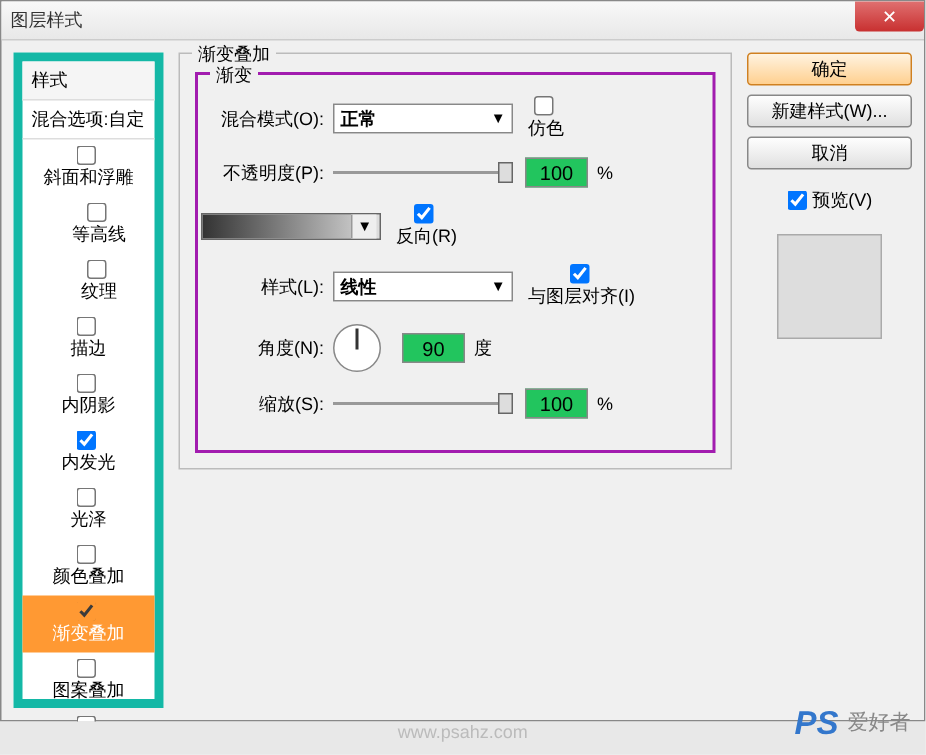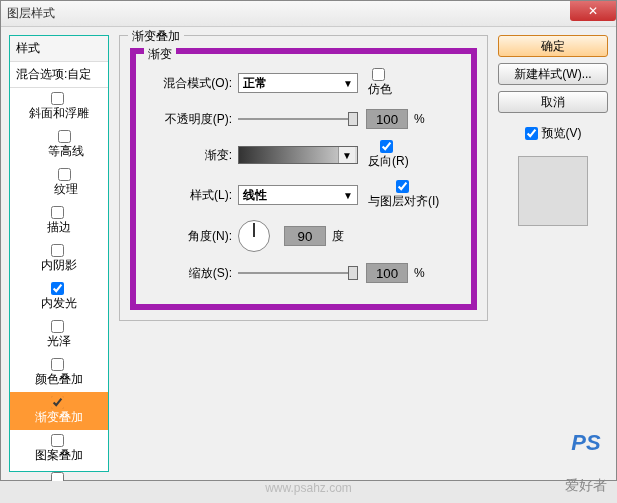--- a/index.html
+++ b/index.html
@@ -2,56 +2,56 @@
 <html><head>
 <meta charset="utf-8">
 <style>
 * { box-sizing: border-box; margin: 0; padding: 0; }
 body { font-family: "Microsoft YaHei", SimSun, sans-serif; font-size: 12px; background: #e8e8e8; }
 .window { width: 617px; height: 481px; background: #f0f0f0; border: 1px solid #888; position: relative; }
 .titlebar { height: 26px; background: linear-gradient(#f8f8f8, #e8e8e8); border-bottom: 1px solid #ccc; display: flex; align-items: center; padding: 0 6px; position: relative; }
 .titlebar-text { font-size: 12px; color: #333; }
 .close-btn { position: absolute; right: 0; top: 0; width: 46px; height: 20px; background: linear-gradient(#e07070, #c83030); color: #fff; display: flex; align-items: center; justify-content: center; font-size: 12px; font-family: Arial; border-radius: 0 0 3px 3px; cursor: pointer; }
 .content { display: flex; padding: 8px; height: calc(100% - 26px); }
-.left-panel { width: 100px; border: 1px solid #14b8a6; background: #fff; margin-right: 10px; }
+.left-panel { width: 100px; border: 6px solid #14b8a6; background: #fff; margin-right: 10px; }
 .left-header { padding: 4px 6px; border-bottom: 1px solid #ddd; background: #f5f5f5; }
 .left-sub { padding: 4px 6px; border-bottom: 1px solid #ddd; }
 .style-item { padding: 4px 4px; display: flex; align-items: center; cursor: pointer; flex-direction: column; }
 .style-item.indent { padding-left: 18px; align-items: center; }
 .style-item input[type="checkbox"] { margin-right: 4px; }
 .style-item.selected { background: #ff9933; color: #fff; }
 .style-item.selected input[type="checkbox"] { accent-color: #ff9933; }
 .center-panel { flex: 1; position: relative; }
 .fieldset { border: 1px solid #bbb; padding: 12px 10px 10px 10px; position: relative; margin-bottom: 8px; }
 .fieldset-title { position: absolute; top: -8px; left: 8px; background: #f0f0f0; padding: 0 4px; font-size: 12px; }
-.inner-fieldset { border: 6px solid #a21caf; padding: 14px 10px 10px 14px; position: relative; }
+.inner-fieldset { border: 2px solid #a21caf; padding: 14px 10px 10px 2px; position: relative; }
 .row { display: flex; align-items: center; margin-bottom: 10px; min-height: 22px; }
 .label { width: 82px; text-align: right; margin-right: 6px; font-size: 12px; }
 .dropdown { width: 120px; height: 20px; border: 1px solid #888; background: #fff; display: flex; align-items: center; justify-content: space-between; padding: 0 4px; cursor: pointer; font-weight: bold; }
 .dropdown-arrow { font-size: 10px; }
 .gradient-swatch { width: 120px; height: 18px; border: 1px solid #666; background: linear-gradient(to right, #333, #ddd); cursor: pointer; display: flex; align-items: center; justify-content: flex-end; padding-right: 2px; }
 .gradient-swatch .dropdown-arrow { background: #eee; border-left: 1px solid #999; padding: 0 3px; height: 100%; display: flex; align-items: center; }
 .slider { width: 120px; height: 18px; position: relative; display: flex; align-items: center; }
 .slider-track { height: 2px; background: #999; width: 100%; }
 .slider-thumb { position: absolute; width: 10px; height: 14px; background: #ddd; border: 1px solid #666; top: 2px; }
-.num-input { width: 42px; height: 20px; border: 1px solid #888; background: #a3a3a3; text-align: center; margin-left: 8px; }
+.num-input { width: 42px; height: 20px; border: 1px solid #888; background: #22c55e; text-align: center; margin-left: 8px; }
 .unit { margin-left: 6px; }
 .checkbox-inline { margin-left: 10px; display: flex; align-items: center; flex-direction: column; }
 .checkbox-inline input { margin-right: 3px; }
 .angle-dial { width: 32px; height: 32px; border: 1px solid #888; border-radius: 50%; background: #fff; position: relative; margin-right: 6px; }
 .angle-dial::after { content: ''; position: absolute; width: 2px; height: 14px; background: #333; left: 50%; top: 2px; transform-origin: bottom; transform: translateX(-50%); }
 .btn { height: 22px; padding: 0 12px; border: 1px solid #888; background: linear-gradient(#fefefe, #e0e0e0); cursor: pointer; font-size: 12px; border-radius: 3px; }
 .btn-row { display: flex; gap: 10px; justify-content: center; margin-top: 10px; }
 .right-panel { width: 110px; margin-left: 10px; display: flex; flex-direction: column; gap: 6px; }
 .btn-primary { width: 100%; height: 22px; border: 1px solid #d08020; background: linear-gradient(#fff3e0, #ffd090); border-radius: 3px; cursor: pointer; font-size: 12px; }
 .btn-normal { width: 100%; height: 22px; border: 1px solid #888; background: linear-gradient(#fefefe, #e0e0e0); border-radius: 3px; cursor: pointer; font-size: 12px; }
 .preview-check { display: flex; align-items: center; justify-content: center; margin-top: 6px; }
 .preview-check input { margin-right: 4px; }
 .preview-box { width: 70px; height: 70px; background: #ddd; border: 1px solid #aaa; margin: 8px auto; }
-.watermark { position: absolute; bottom: 8px; right: 10px; display: flex; align-items: center; gap: 21px; color: #4488dd; font-size: 14px; flex-direction: column; }
+.watermark { position: absolute; bottom: 8px; right: 10px; display: flex; align-items: center; gap: 6px; color: #4488dd; font-size: 14px; }
 .watermark-logo { font-size: 22px; font-weight: bold; font-style: italic; color: #3377cc; }
 .watermark-cn { color: #888; font-size: 14px; }
 .watermark-url { position: absolute; bottom: 8px; left: 50%; transform: translateX(-50%); color: #bbb; font-size: 12px; }
 input[type="checkbox"] { width: 13px; height: 13px; }
 </style>
 </head>
 <body>
 
 <div class="window">
   <div class="titlebar">
@@ -137,21 +137,20 @@
             <span class="label">不透明度(P):</span>
             <div class="slider">
               <div class="slider-track"></div>
               <div class="slider-thumb" style="left:110px"></div>
             </div>
             <input class="num-input" value="100" style="">
             <span class="unit">%</span>
           </div>
 
           <div class="row">
-            <span class="label">渐变:</span>
             <div class="gradient-swatch">
               <span class="dropdown-arrow">▼</span>
             </div>
             <label class="checkbox-inline">
               <input type="checkbox" checked="" style="">
               <span>反向(R)</span>
             </label>
           </div>
 
           <div class="row">

